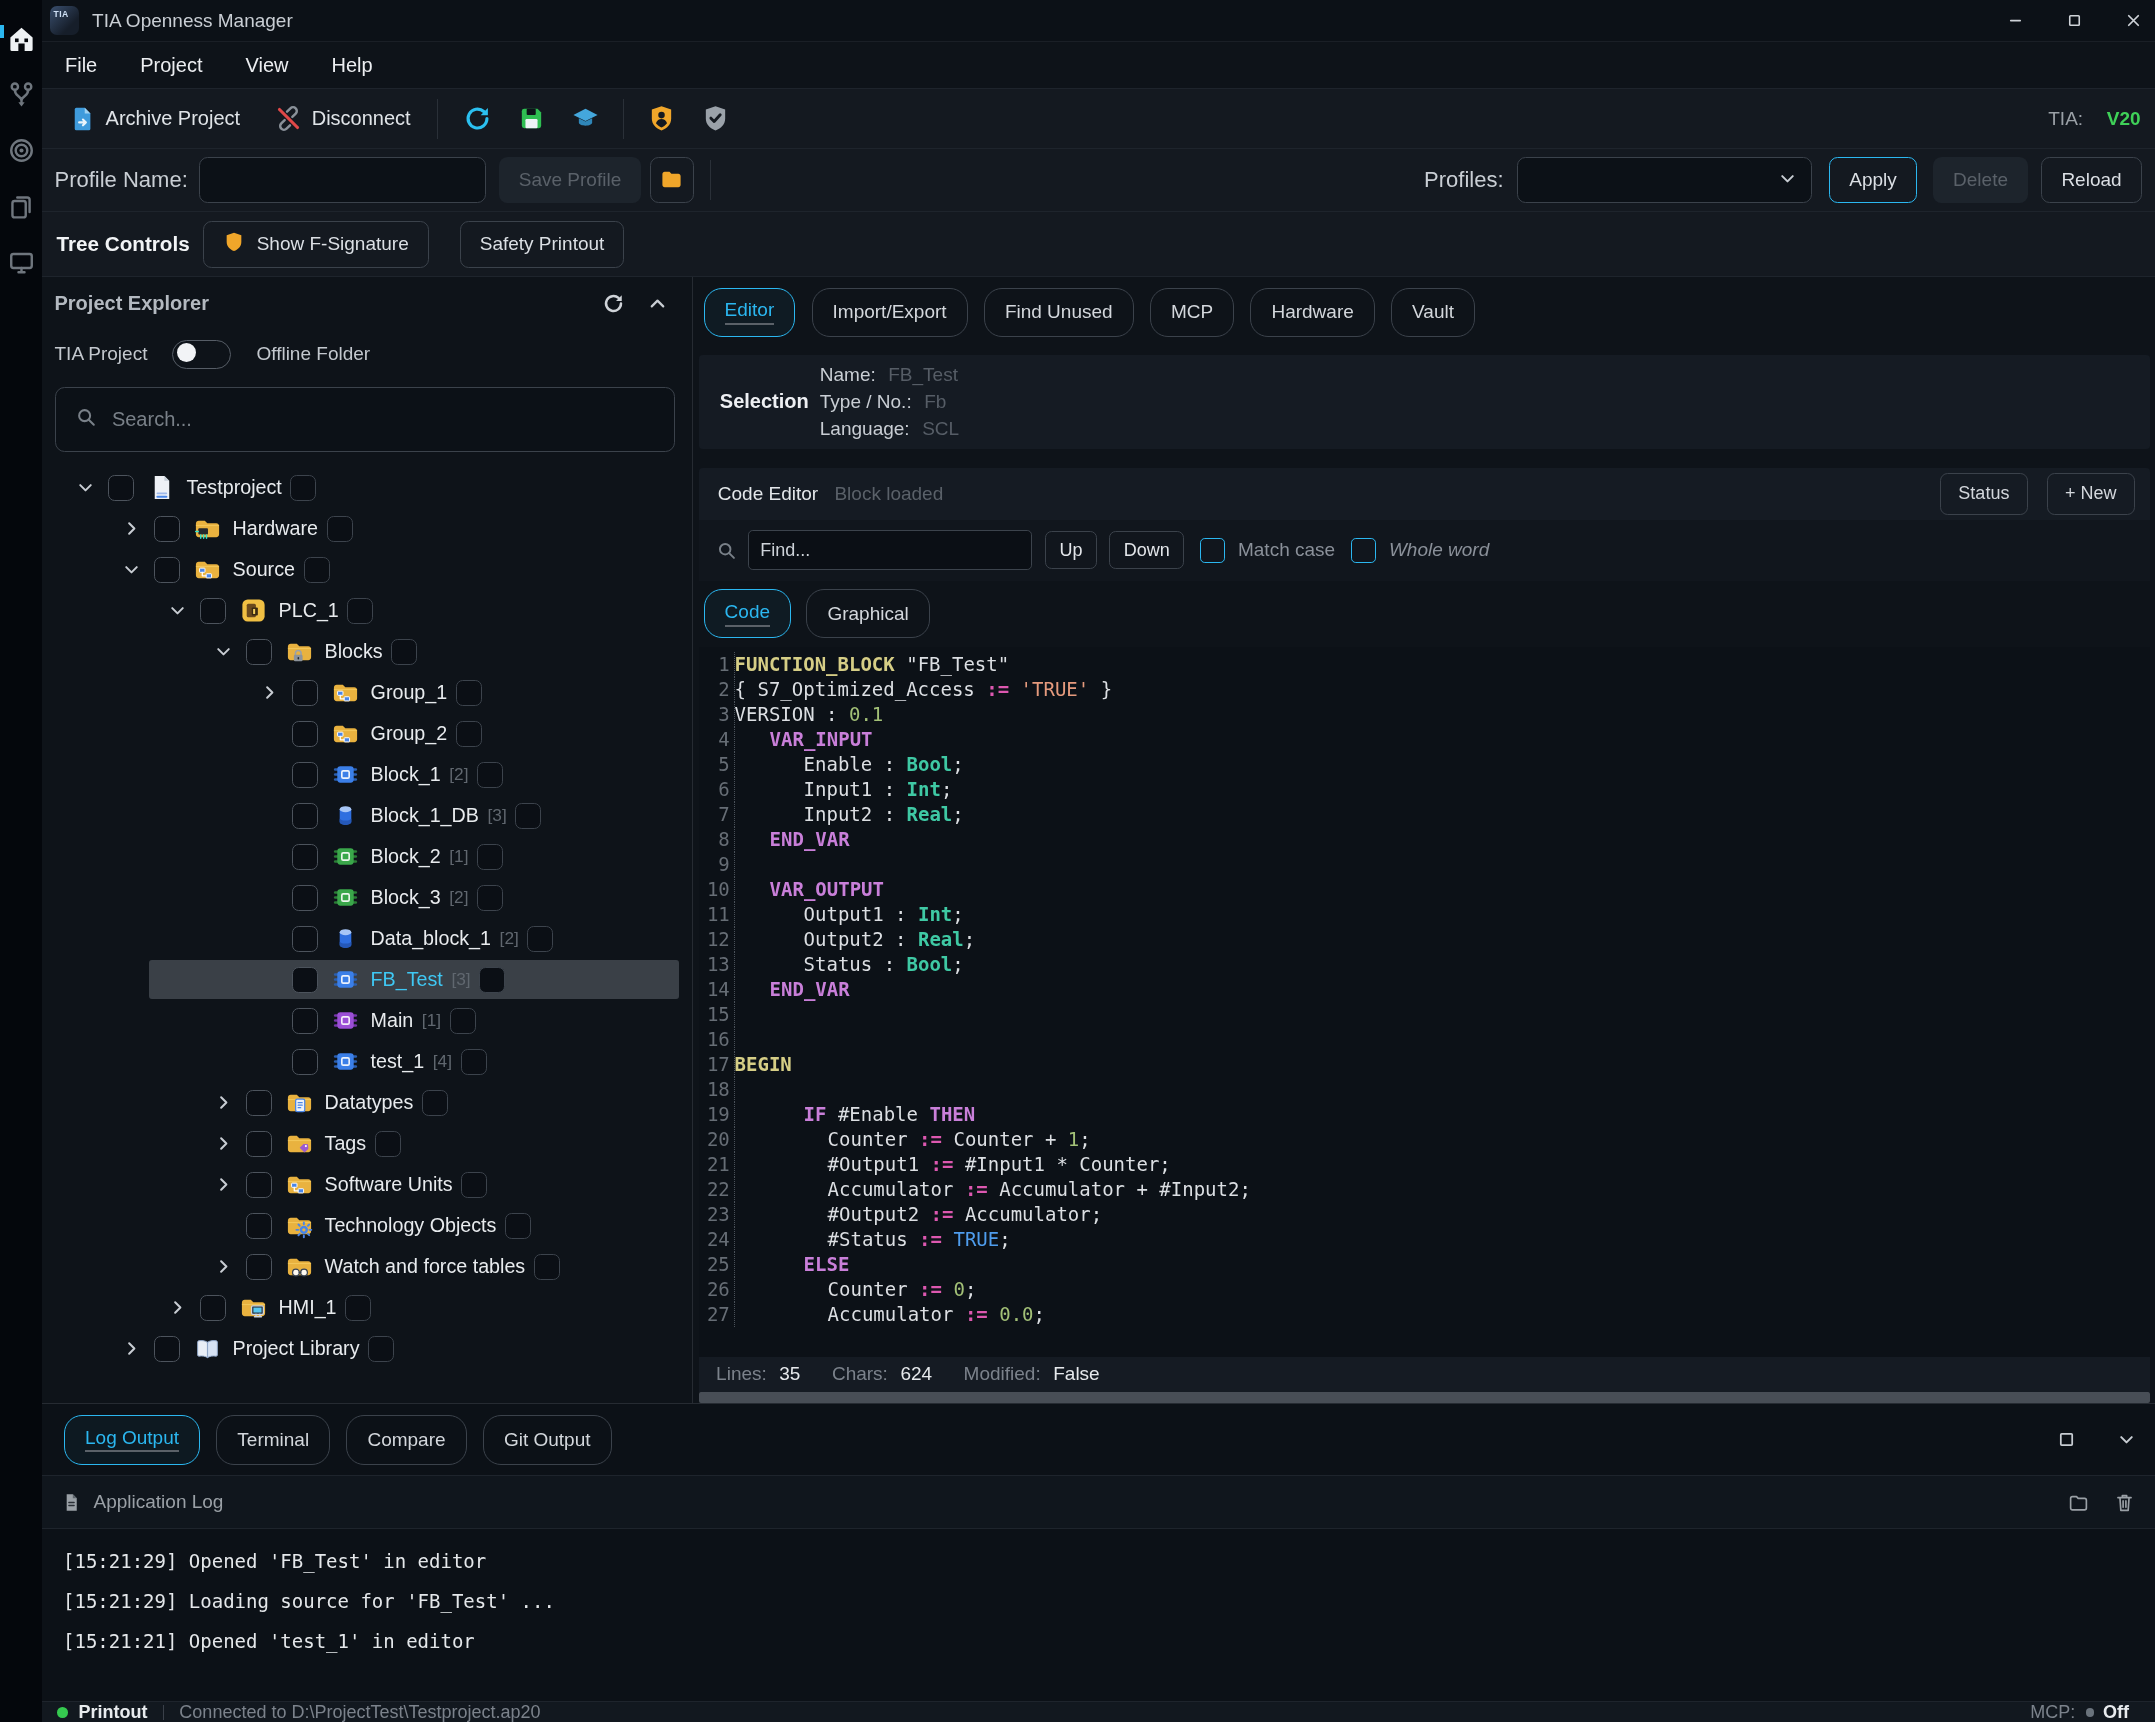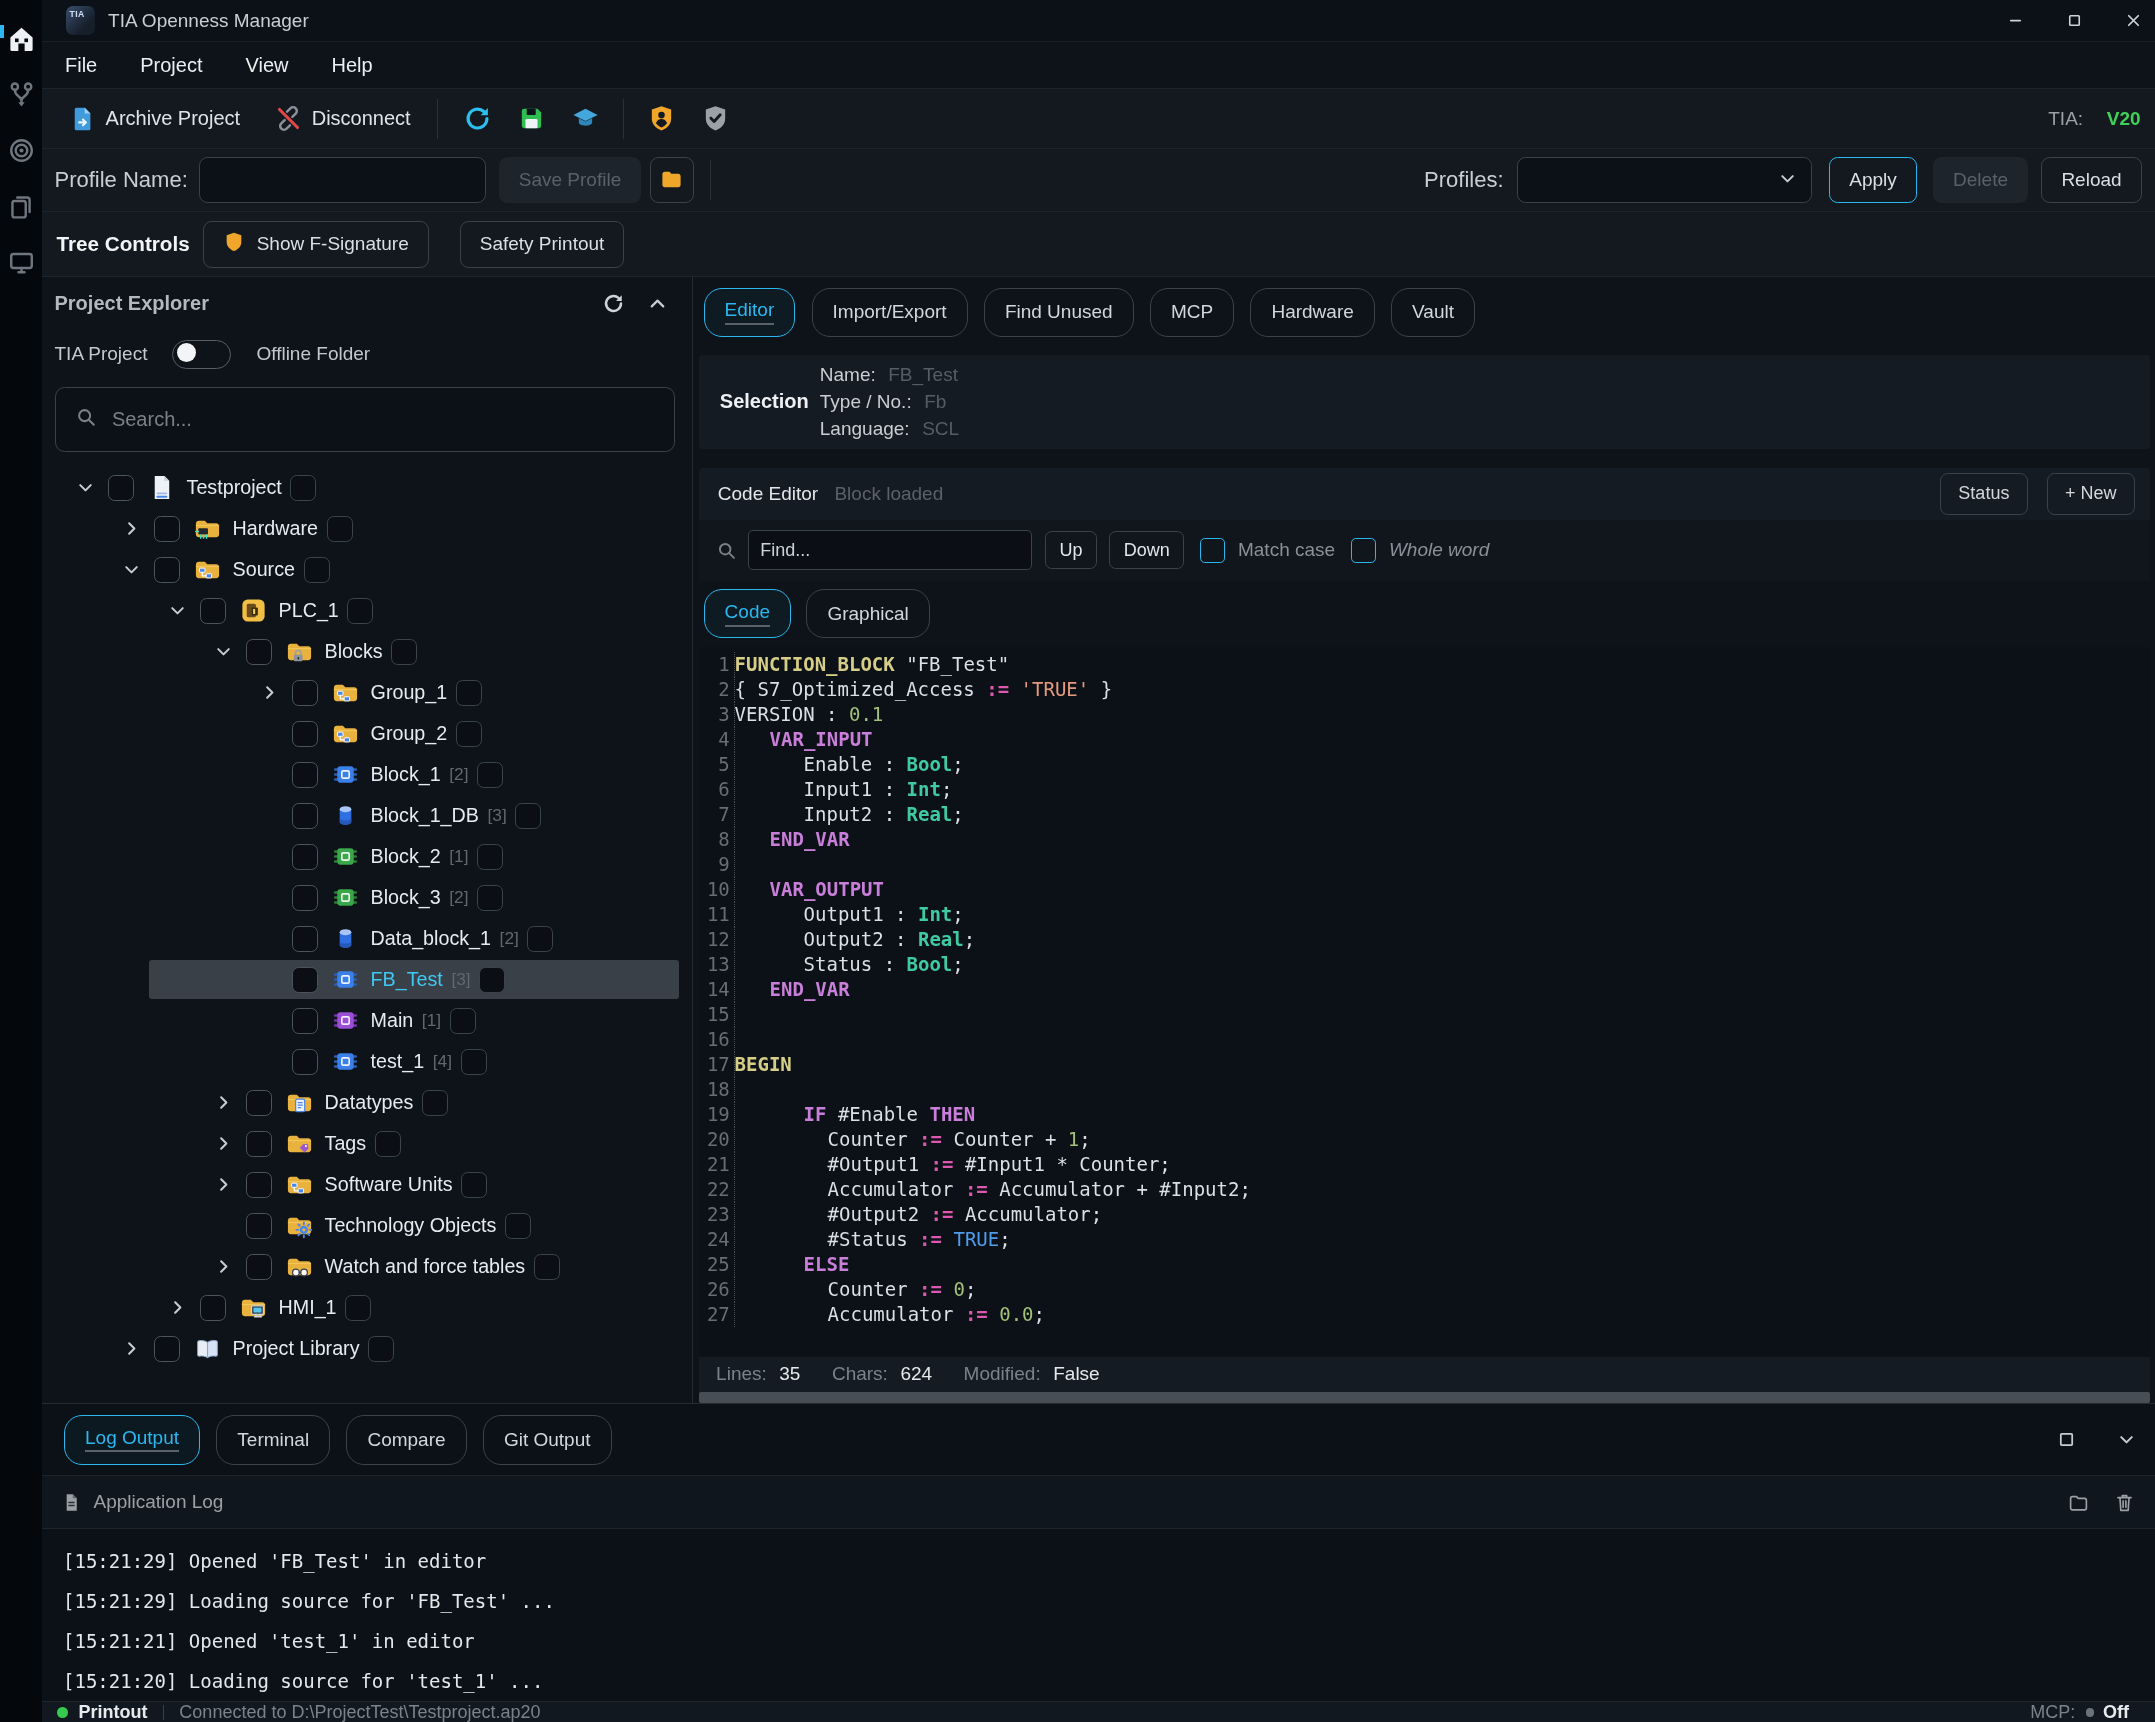--- a/index.html
+++ b/index.html
@@ -10,21 +10,21 @@
   
   .activity-bar { width:42px; background:#04070c; display:flex; flex-direction:column; align-items:center; padding-top:21px; flex:none; }
   .act-item { position:relative; width:42px; height:35px; display:flex; align-items:center; justify-content:center; margin-bottom:21px; cursor:pointer; }
   .act-item svg { width:29px; height:29px; }
   .act-item.active::before { content:""; position:absolute; left:0; top:3.8px; width:3.8px; height:13.4px; background:#2bb7f0; }
 
   
   .main { flex:1; display:flex; flex-direction:column; min-width:0; }
 
   .titlebar { height:42px; background:#0c1117; display:flex; align-items:center; padding:0 13.4px 0 7.7px; border-bottom:1px solid #1a1f26; }
-  .tia-logo { width:29px; height:29px; border-radius:7px; background:linear-gradient(135deg,#3a4f6e 0%,#161e2a 70%); color:#cfe0f5; font-size:8.6px; font-weight:bold; padding:2.9px 0 0 3.8px; letter-spacing:0.5px;margin-left:16px; }
+  .tia-logo { width:29px; height:29px; border-radius:7px; background:linear-gradient(135deg,#3a4f6e 0%,#161e2a 70%); color:#cfe0f5; font-size:8.6px; font-weight:bold; padding:2.9px 0 0 3.8px; letter-spacing:0.5px; }
   .win-title { margin-left:13.4px; font-size:19px; color:#c9ced4; }
   .win-controls { margin-left:auto; display:flex; align-items:center; gap:40px; }
   .win-controls .icon svg { width:19px; height:19px; display:block; }
 
   .menubar { height:46px; background:#0e1319; display:flex; align-items:center; gap:43px; padding-left:23px; }
   .menu-item { font-size:20px; color:#eceef1; cursor:pointer; }
 
   .toolbar { height:61px; background:#141920; border-top:1px solid #1e242c; border-bottom:1px solid #1e242c; display:flex; align-items:center; padding:0 15.4px 0 27px; }
   .tool-btn { display:flex; align-items:center; gap:9.6px; cursor:pointer; }
   .tool-btn .icon svg { width:27px; height:27px; display:block; }
@@ -1001,21 +1001,20 @@
         <span class="small-icon">
             <svg viewBox="0 0 24 24" xmlns="http://www.w3.org/2000/svg">
               <path d="M4.5 6.5h15M9.5 6V4.2h5V6M6.8 6.5l1 14.5h8.4l1-14.5M10.4 10.2v7.3M13.6 10.2v7.3" fill="none" stroke="#9aa0a6" stroke-width="1.9" stroke-linecap="round" stroke-linejoin="round"></path>
             </svg>
           </span>
       </div>
       <div class="log-area" id="log">
           <div class="logline">[15:21:29] Opened 'FB_Test' in editor</div>
           <div class="logline">[15:21:29] Loading source for 'FB_Test' ...</div>
           <div class="logline">[15:21:21] Opened 'test_1' in editor</div>
-          <div class="logline">[15:21:20] Loading source for 'test_1' ...</div>
         </div>
       <div class="statusbar">
         <span class="dot" id="conn-dot" style="background: rgb(53, 201, 79);"></span>
         <span class="sb-connected">Printout</span>
         <span class="sb-sep"></span>
         <span class="sb-path">Connected to D:\ProjectTest\Testproject.ap20</span>
         <span class="spacer"></span>
         <span class="sb-mcp">MCP:</span>
         <span class="dot" id="mcp-dot" style="width: 8.6px; height: 8.6px; background: rgb(106, 115, 124);"></span>
         <span class="sb-off">Off</span>

